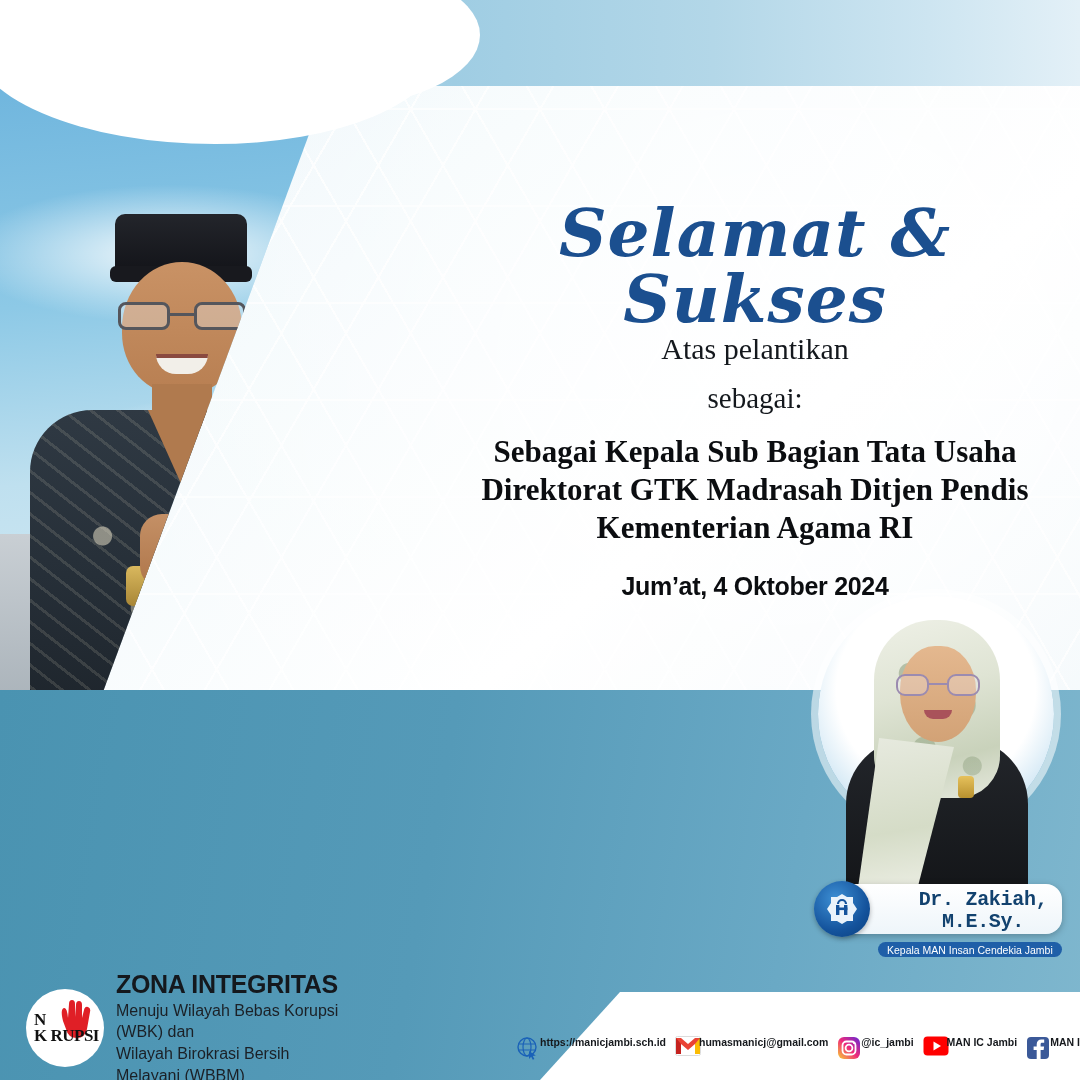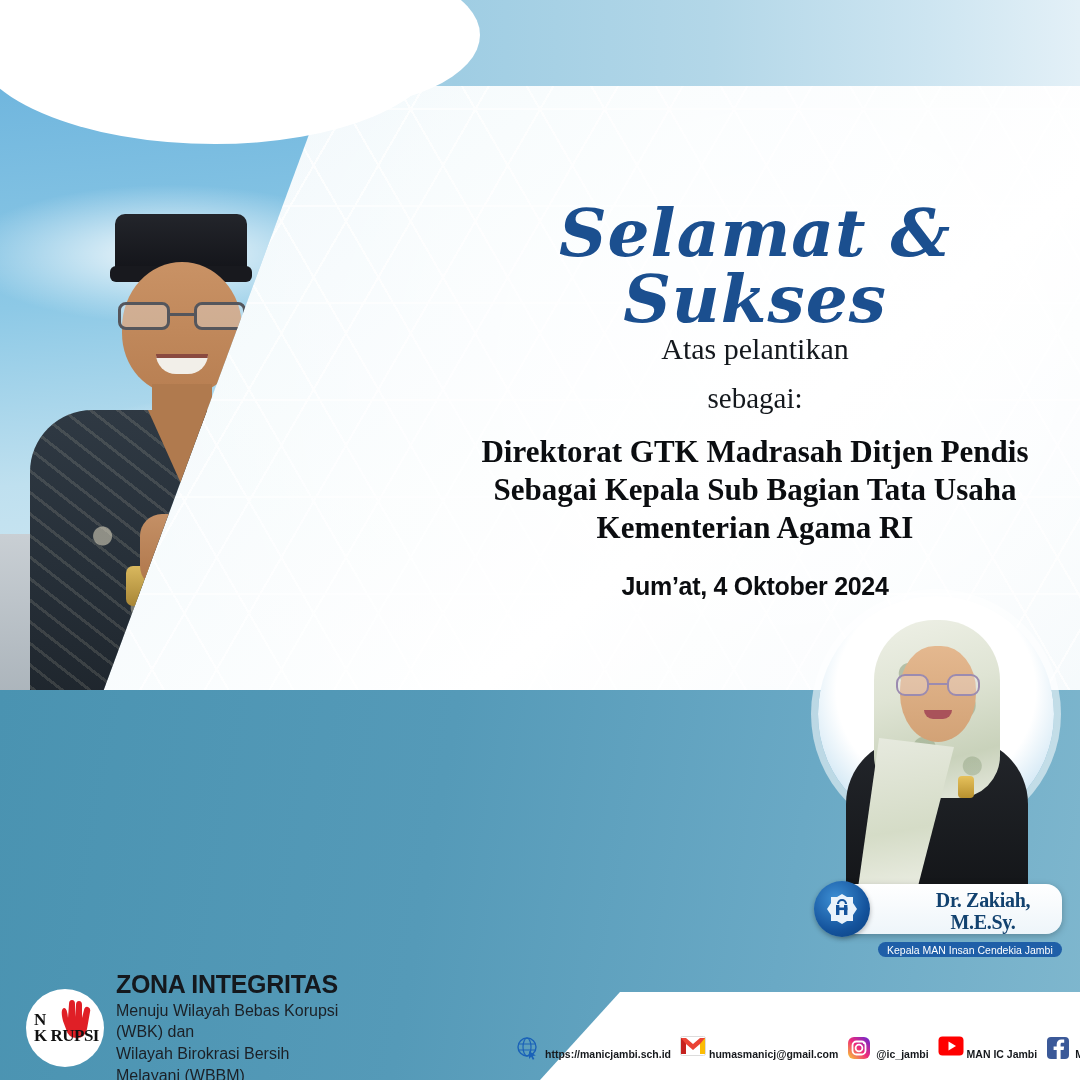--- a/index.html
+++ b/index.html
@@ -298,21 +298,21 @@
     z-index:11;
   }
   .np-badge {
     position:absolute; left:-16px; top:-3px; width:56px; height:56px; border-radius:50%;
     background:radial-gradient(circle at 38% 32%, #3d8fd4 0%, #14539c 62%, #0a3e7c 100%);
     display:flex; align-items:center; justify-content:center;
     box-shadow:0 2px 5px rgba(0,0,0,.3);
   }
   .np-text { position:absolute; left:48px; top:5px; right:6px; text-align:center; }
   .np-name {
-    font-family:Liberation Serif, serif; font-weight:700;
+    font-family:Liberation Mono, monospace; font-weight:700;
     font-size:20px; color:#12426f; letter-spacing:-.3px; line-height:1.1;margin-left:32px;
   }
   .np-role {
     margin-top:9px; display:inline-block;
     background:#1f5fa8; color:#ffffff;
     font-size:10.5px; padding:1.5px 9px; border-radius:9px;
     font-family:"Liberation Sans", sans-serif; white-space:nowrap;
   }
 
   
@@ -343,21 +343,21 @@
     font-family:"Liberation Sans", sans-serif;
     font-size:16px; color:#1b2026; line-height:1.35; margin-top:2px;
   }
 
   
   .social {
     position:absolute; left:516px; top:1026px; height:44px;
     display:flex; align-items:center; gap:9px; z-index:14;
     font-family:"Liberation Sans", sans-serif;
   }
-  .social .item { display:flex; align-items:flex-end; gap:5px; }
+  .social .item { display:flex; align-items:flex-start; }
   .social .lbl { font-size:10.5px; font-weight:700; color:#16191d; white-space:nowrap; }
   .ic { width:24px; height:24px; flex:none; }
 
   svg { display:block; }
 </style>
 </head>
 <body>
 
 <div class="poster">
 
@@ -468,22 +468,22 @@
       <div class="watch"></div>
       <div class="fist"></div>
     </div>
   </div>
 
   <div class="textcol">
     <div class="script">Selamat &amp; Sukses</div>
     <div class="sub1">Atas pelantikan</div>
     <div class="sub2">sebagai:</div>
     <div class="position">
+      <div>Sebagai Kepala Sub Bagian Tata Usaha</div>
       <div>Direktorat GTK Madrasah Ditjen Pendis</div>
-      <div>Sebagai Kepala Sub Bagian Tata Usaha</div>
       <div>Kementerian Agama RI</div>
     </div>
     <div class="date">Jum’at, 4 Oktober 2024</div>
   </div>
 
   <div class="teal-band"></div>
 
   <div class="zakiah">
     <div class="z-circle"></div>
     <div class="z-body">

